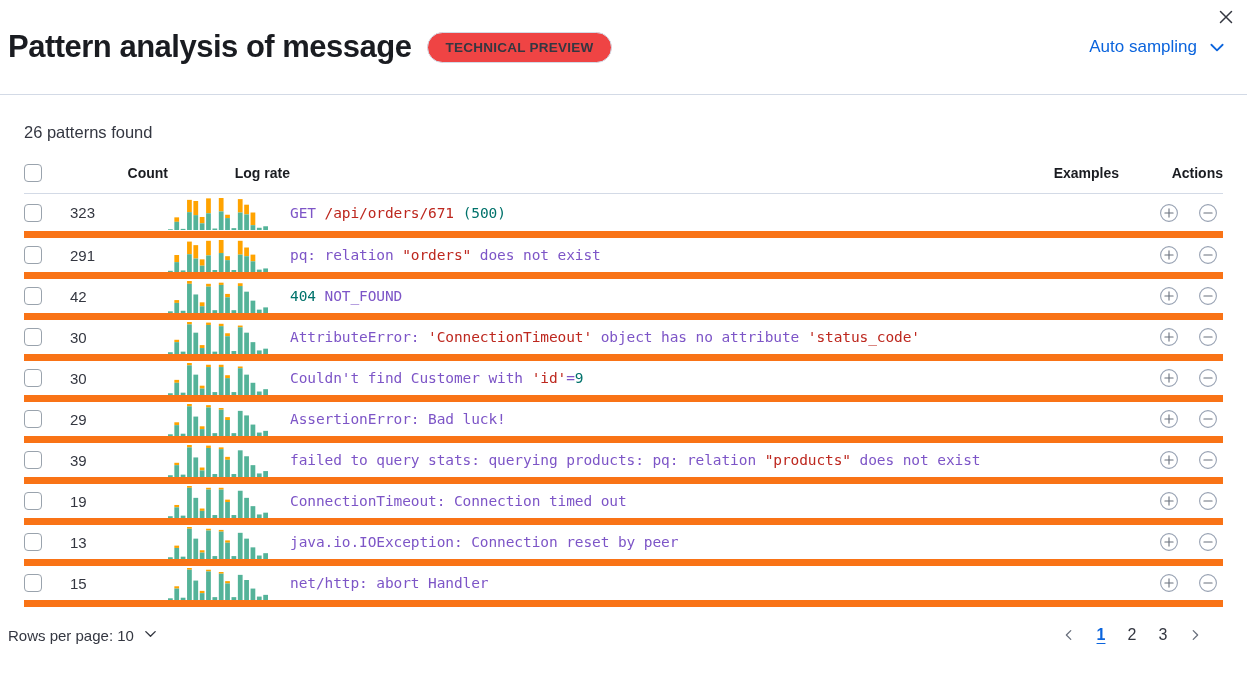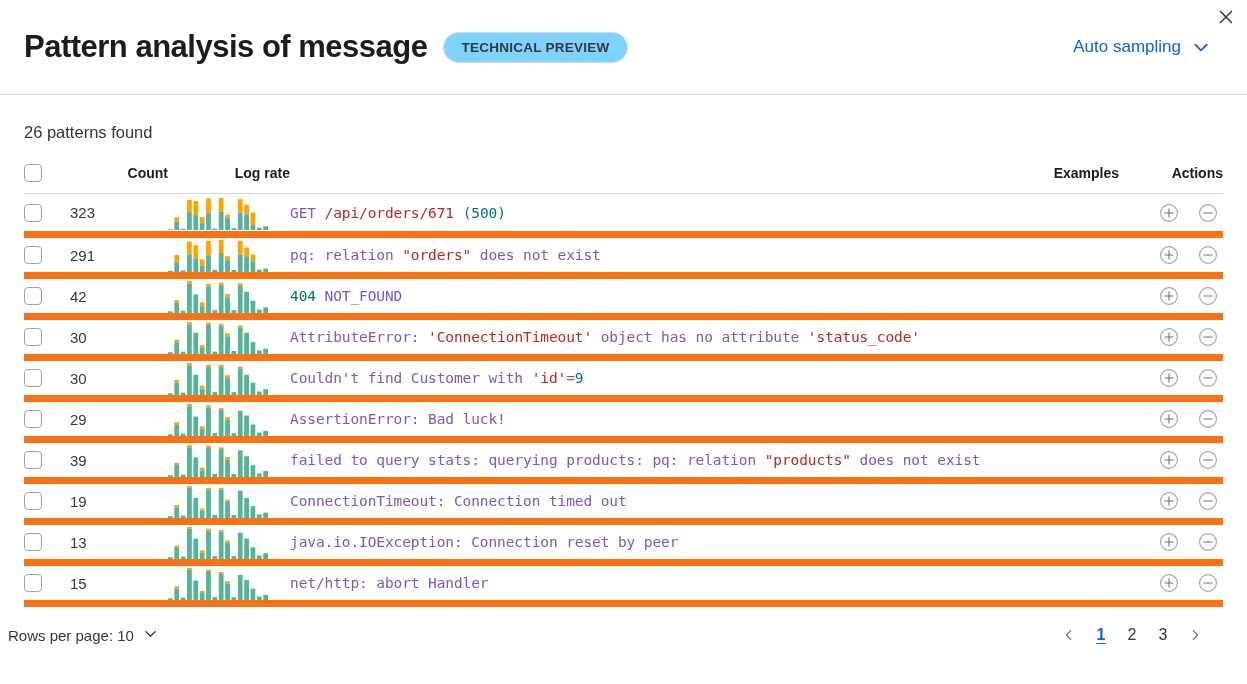--- a/index.html
+++ b/index.html
@@ -11,21 +11,21 @@
     font-family: "Liberation Sans", sans-serif;
     color: #343741;
     overflow: hidden;
   }
 
   
   .panel-header {
     position: relative;
     height: 95px;
     border-bottom: 1px solid #D3DAE6;
-    padding: 0 24px;
+    padding: 0 8px;
     display: flex;
     align-items: center;
     justify-content: space-between;
   }
   .header-left {
     display: flex;
     align-items: center;
     gap: 16px;
   }
   .page-title {
@@ -38,21 +38,21 @@
   }
   .tech-badge {
     border: 1px solid #D3DAE6;
     border-radius: 20px;
     padding: 7px 17px;
     font-size: 13.5px;
     font-weight: 700;
     letter-spacing: 0.25px;
     color: #343741;
     white-space: nowrap;
-    background: #7dd3fc;
+    background: #ef4444;
   }
   .header-right {
     margin-left: auto;
     display: flex;
     align-items: center;
     gap: 11px;
     color: #0B64DD;
     font-size: 17px;
     cursor: pointer;
     padding-right: 13px;

